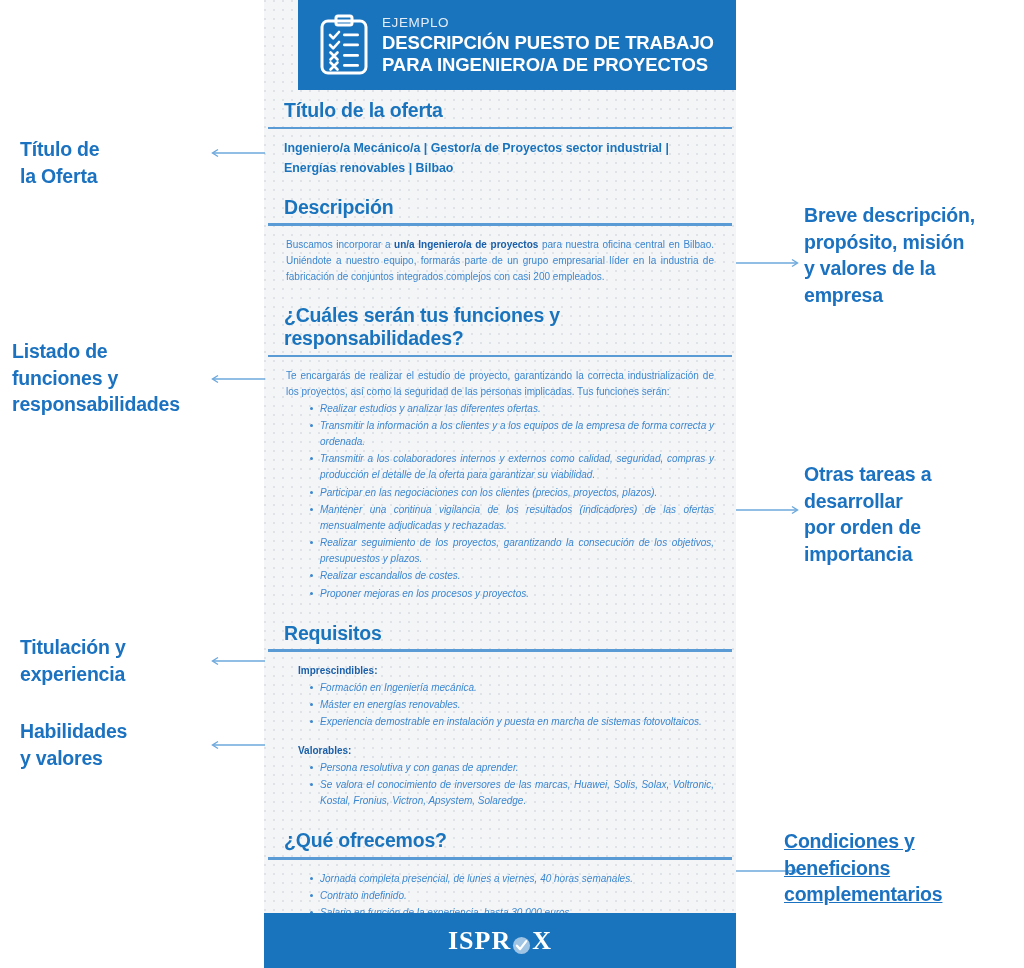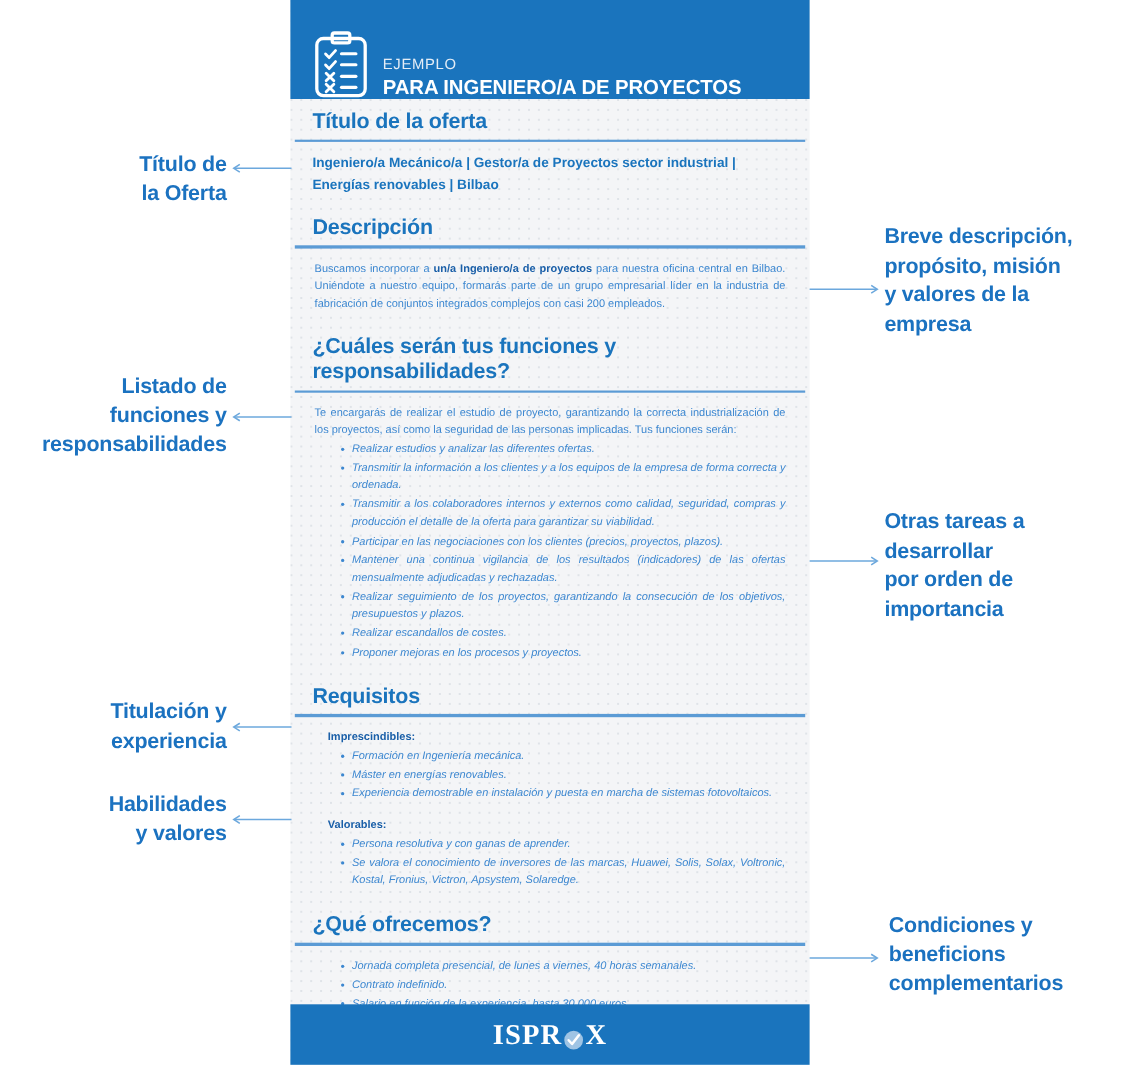--- a/index.html
+++ b/index.html
@@ -26,23 +26,24 @@
       radial-gradient(circle at 1px 1px, #dfe3e8 0.9px, transparent 1px) 0 0 / 9px 9px,
       #f4f5f7;
     box-sizing: border-box;
   }
 
   
   #doc-header {
     height: 90px;
     background: #1a74bd;
     display: flex;
-    align-items: flex-end;
+    align-items: center;
     padding: 0 14px 0 20px;
     box-sizing: border-box;
+    margin-left: 34px;
   }
   #clipboard-icon {
     flex: 0 0 auto;
     width: 52px;
     height: 62px;
     margin-right: 12px;
   }
   #header-texts {
     display: flex;
     flex-direction: column;
@@ -165,21 +166,21 @@
 
   
   .annotation {
     position: absolute;
     color: #1b72c0;
     font-weight: bold;
     font-size: 19.5px;
     line-height: 1.36;
     letter-spacing: -0.2px;
   }
-  .ann-left  { text-align: right; }
+  .ann-left  { }
   .ann-right { text-align: left; }
 
   .leader {
     position: absolute;
     height: 10px;
   }
   .leader svg { display: block; overflow: visible; }
 </style>
 </head>
 <body>
@@ -196,20 +197,21 @@
         <path d="M12.5 38.5 l7 7 M19.5 38.5 l-7 7" stroke="#ffffff" stroke-width="2.6" stroke-linecap="round"></path>
         <path d="M12.5 48.5 l7 7 M19.5 48.5 l-7 7" stroke="#ffffff" stroke-width="2.6" stroke-linecap="round"></path>
         <rect x="25" y="19.5" width="16" height="2.8" rx="1.4" fill="#ffffff"></rect>
         <rect x="25" y="29.5" width="16" height="2.8" rx="1.4" fill="#ffffff"></rect>
         <rect x="25" y="40" width="16" height="2.8" rx="1.4" fill="#ffffff"></rect>
         <rect x="25" y="50" width="16" height="2.8" rx="1.4" fill="#ffffff"></rect>
       </svg>
     </span>
     <div id="header-texts">
       <div id="header-eyebrow">EJEMPLO</div>
+      <div class="header-line">DESCRIPCIÓN PUESTO DE TRABAJO</div>
       <div class="header-line">PARA INGENIERO/A DE PROYECTOS</div>
     </div>
   </div>
 
   <div id="doc-body">
 
     <div class="section-heading">Título de la oferta</div>
     <div class="rule"></div>
     <div class="offer-title">Ingeniero/a Mecánico/a | Gestor/a de Proyectos sector industrial | Energías renovables | Bilbao</div>
 
@@ -354,17 +356,17 @@
   <div>por orden de</div>
   <div>importancia</div>
 </div>
 
 <div class="leader" style="left:736px; top:866px; width:68px;">
   <svg width="68" height="10" viewBox="0 0 68 10">
     <line x1="0" y1="5" x2="61" y2="5" stroke="#6ca8dd" stroke-width="1.4"></line>
     <polyline points="56,1.5 61.5,5 56,8.5" fill="none" stroke="#6ca8dd" stroke-width="1.4"></polyline>
   </svg>
 </div>
-<div class="annotation ann-right" style="left:808px; top:828px; width:216px;">
+<div class="annotation ann-right" style="left:784px; top:828px; width:216px;text-decoration:underline;">
   <div>Condiciones y</div>
   <div>beneficions</div>
   <div>complementarios</div>
 </div>
 
 </body></html>

